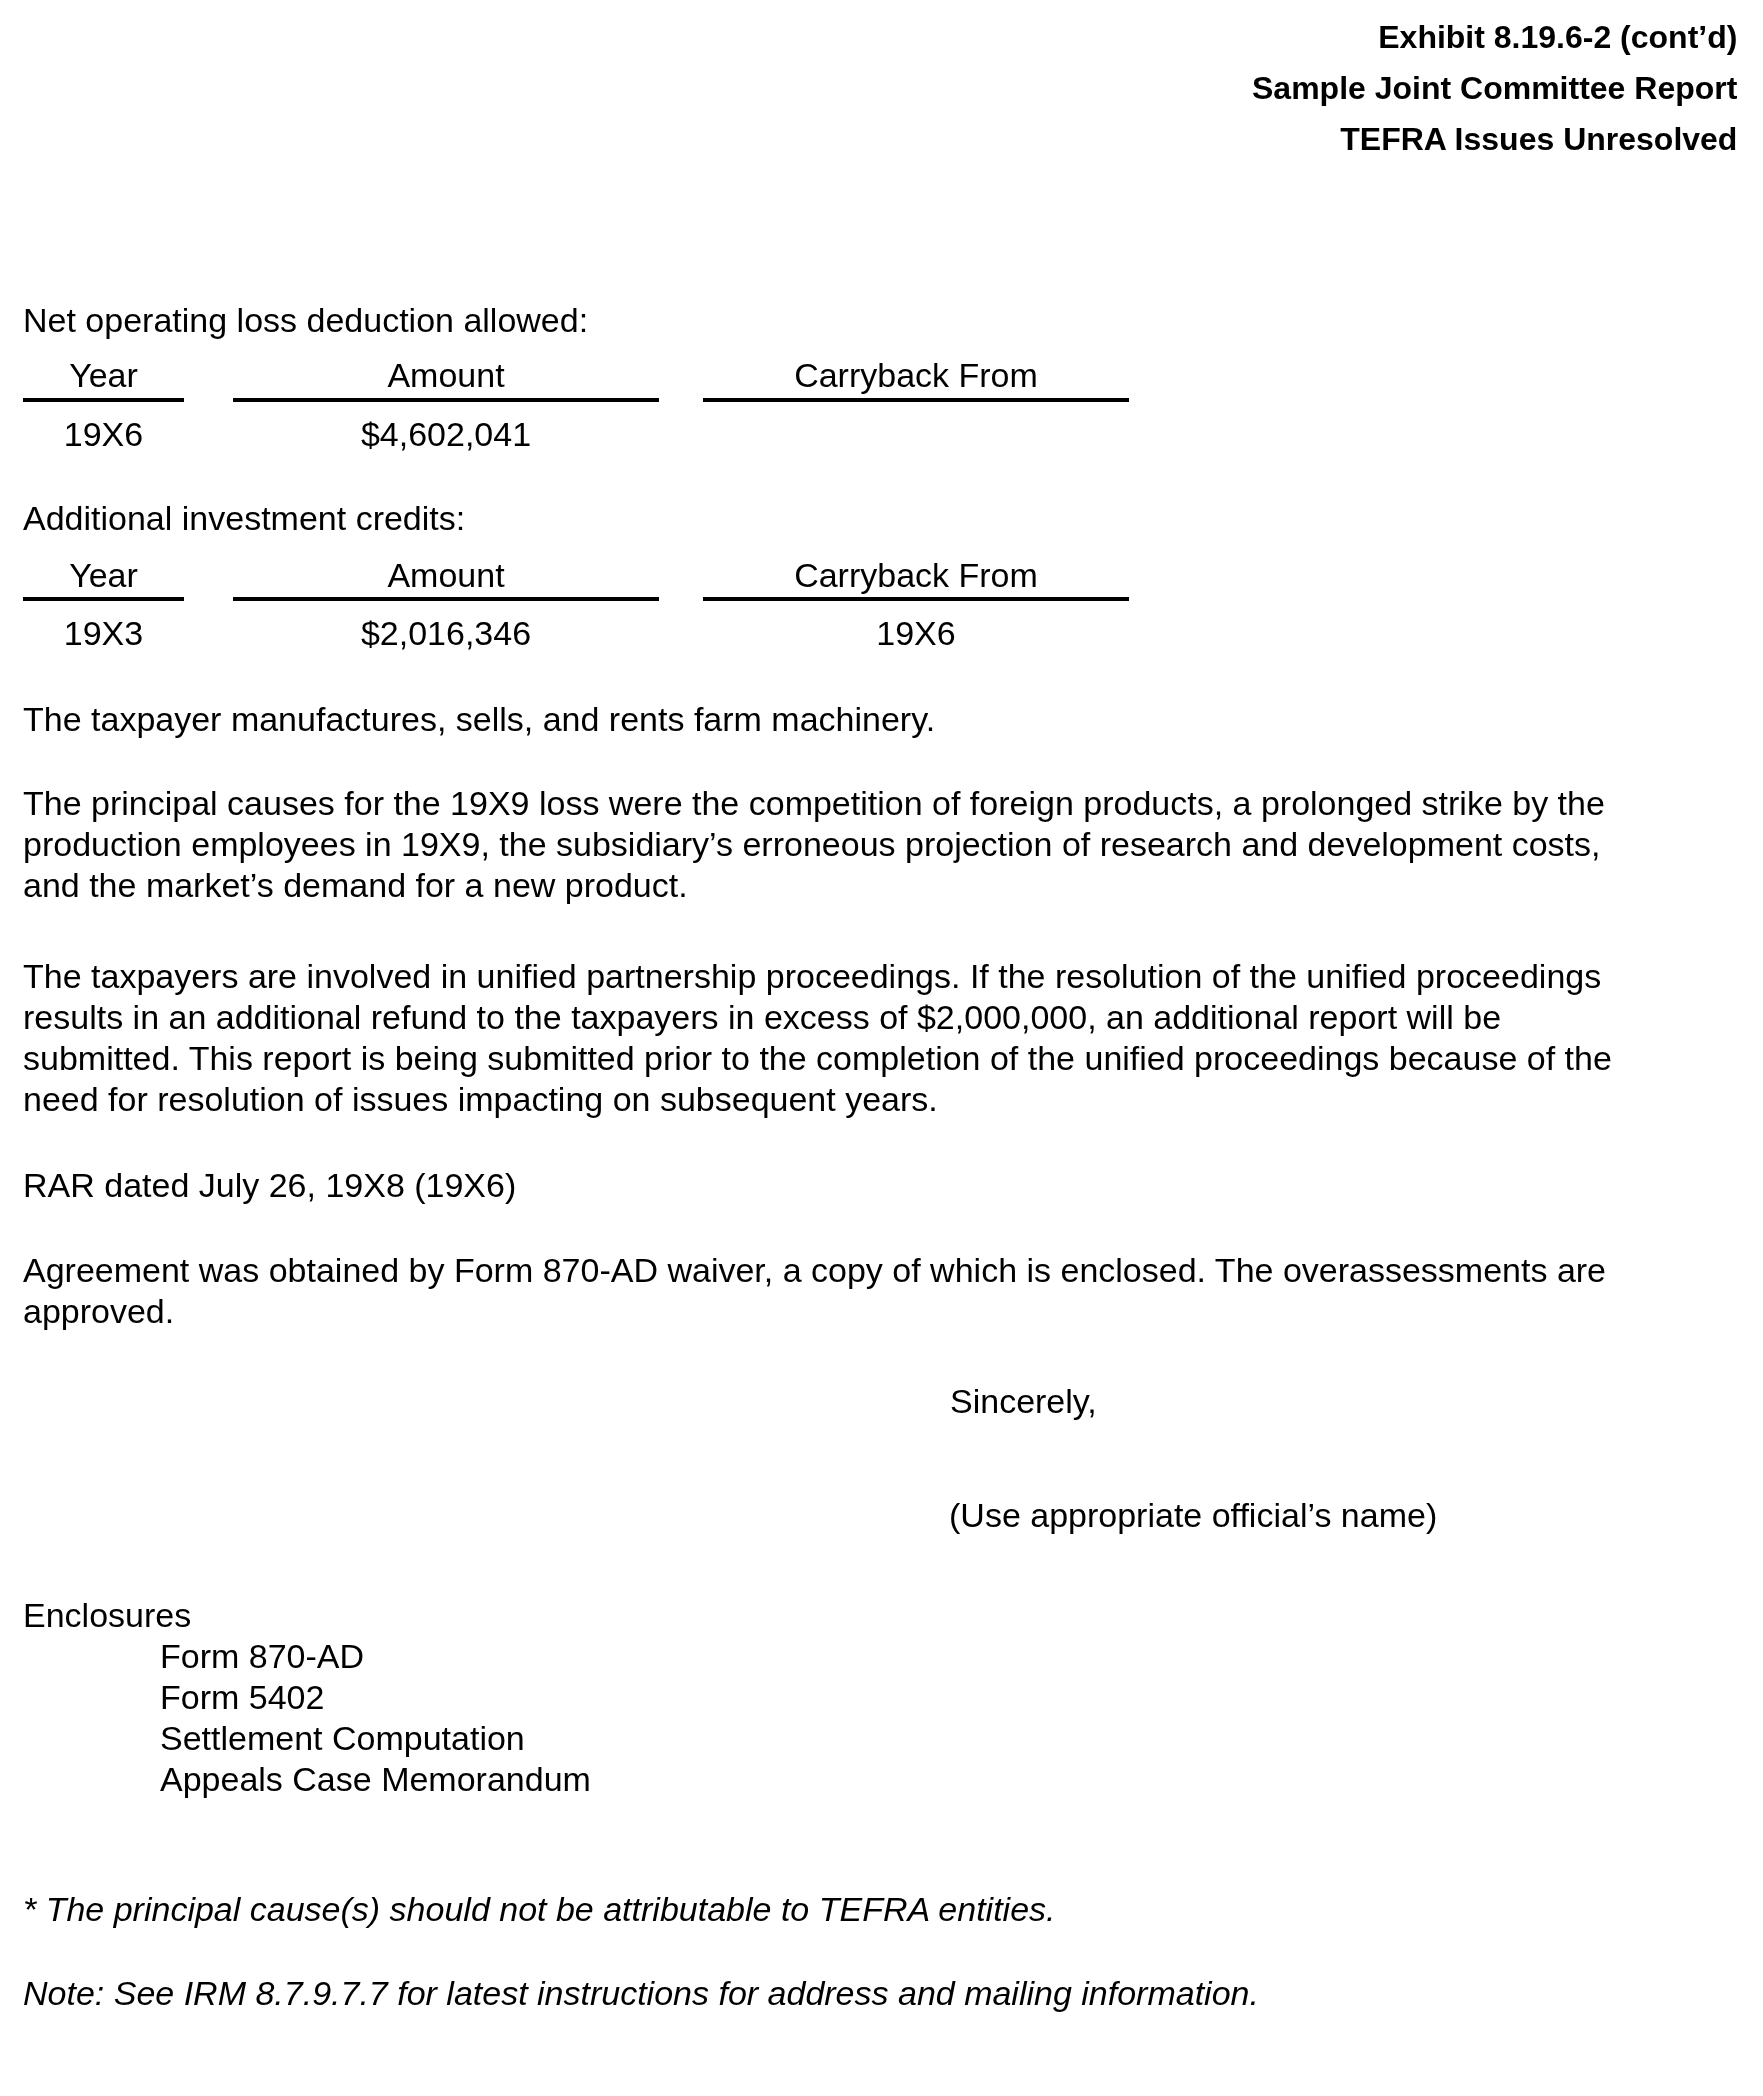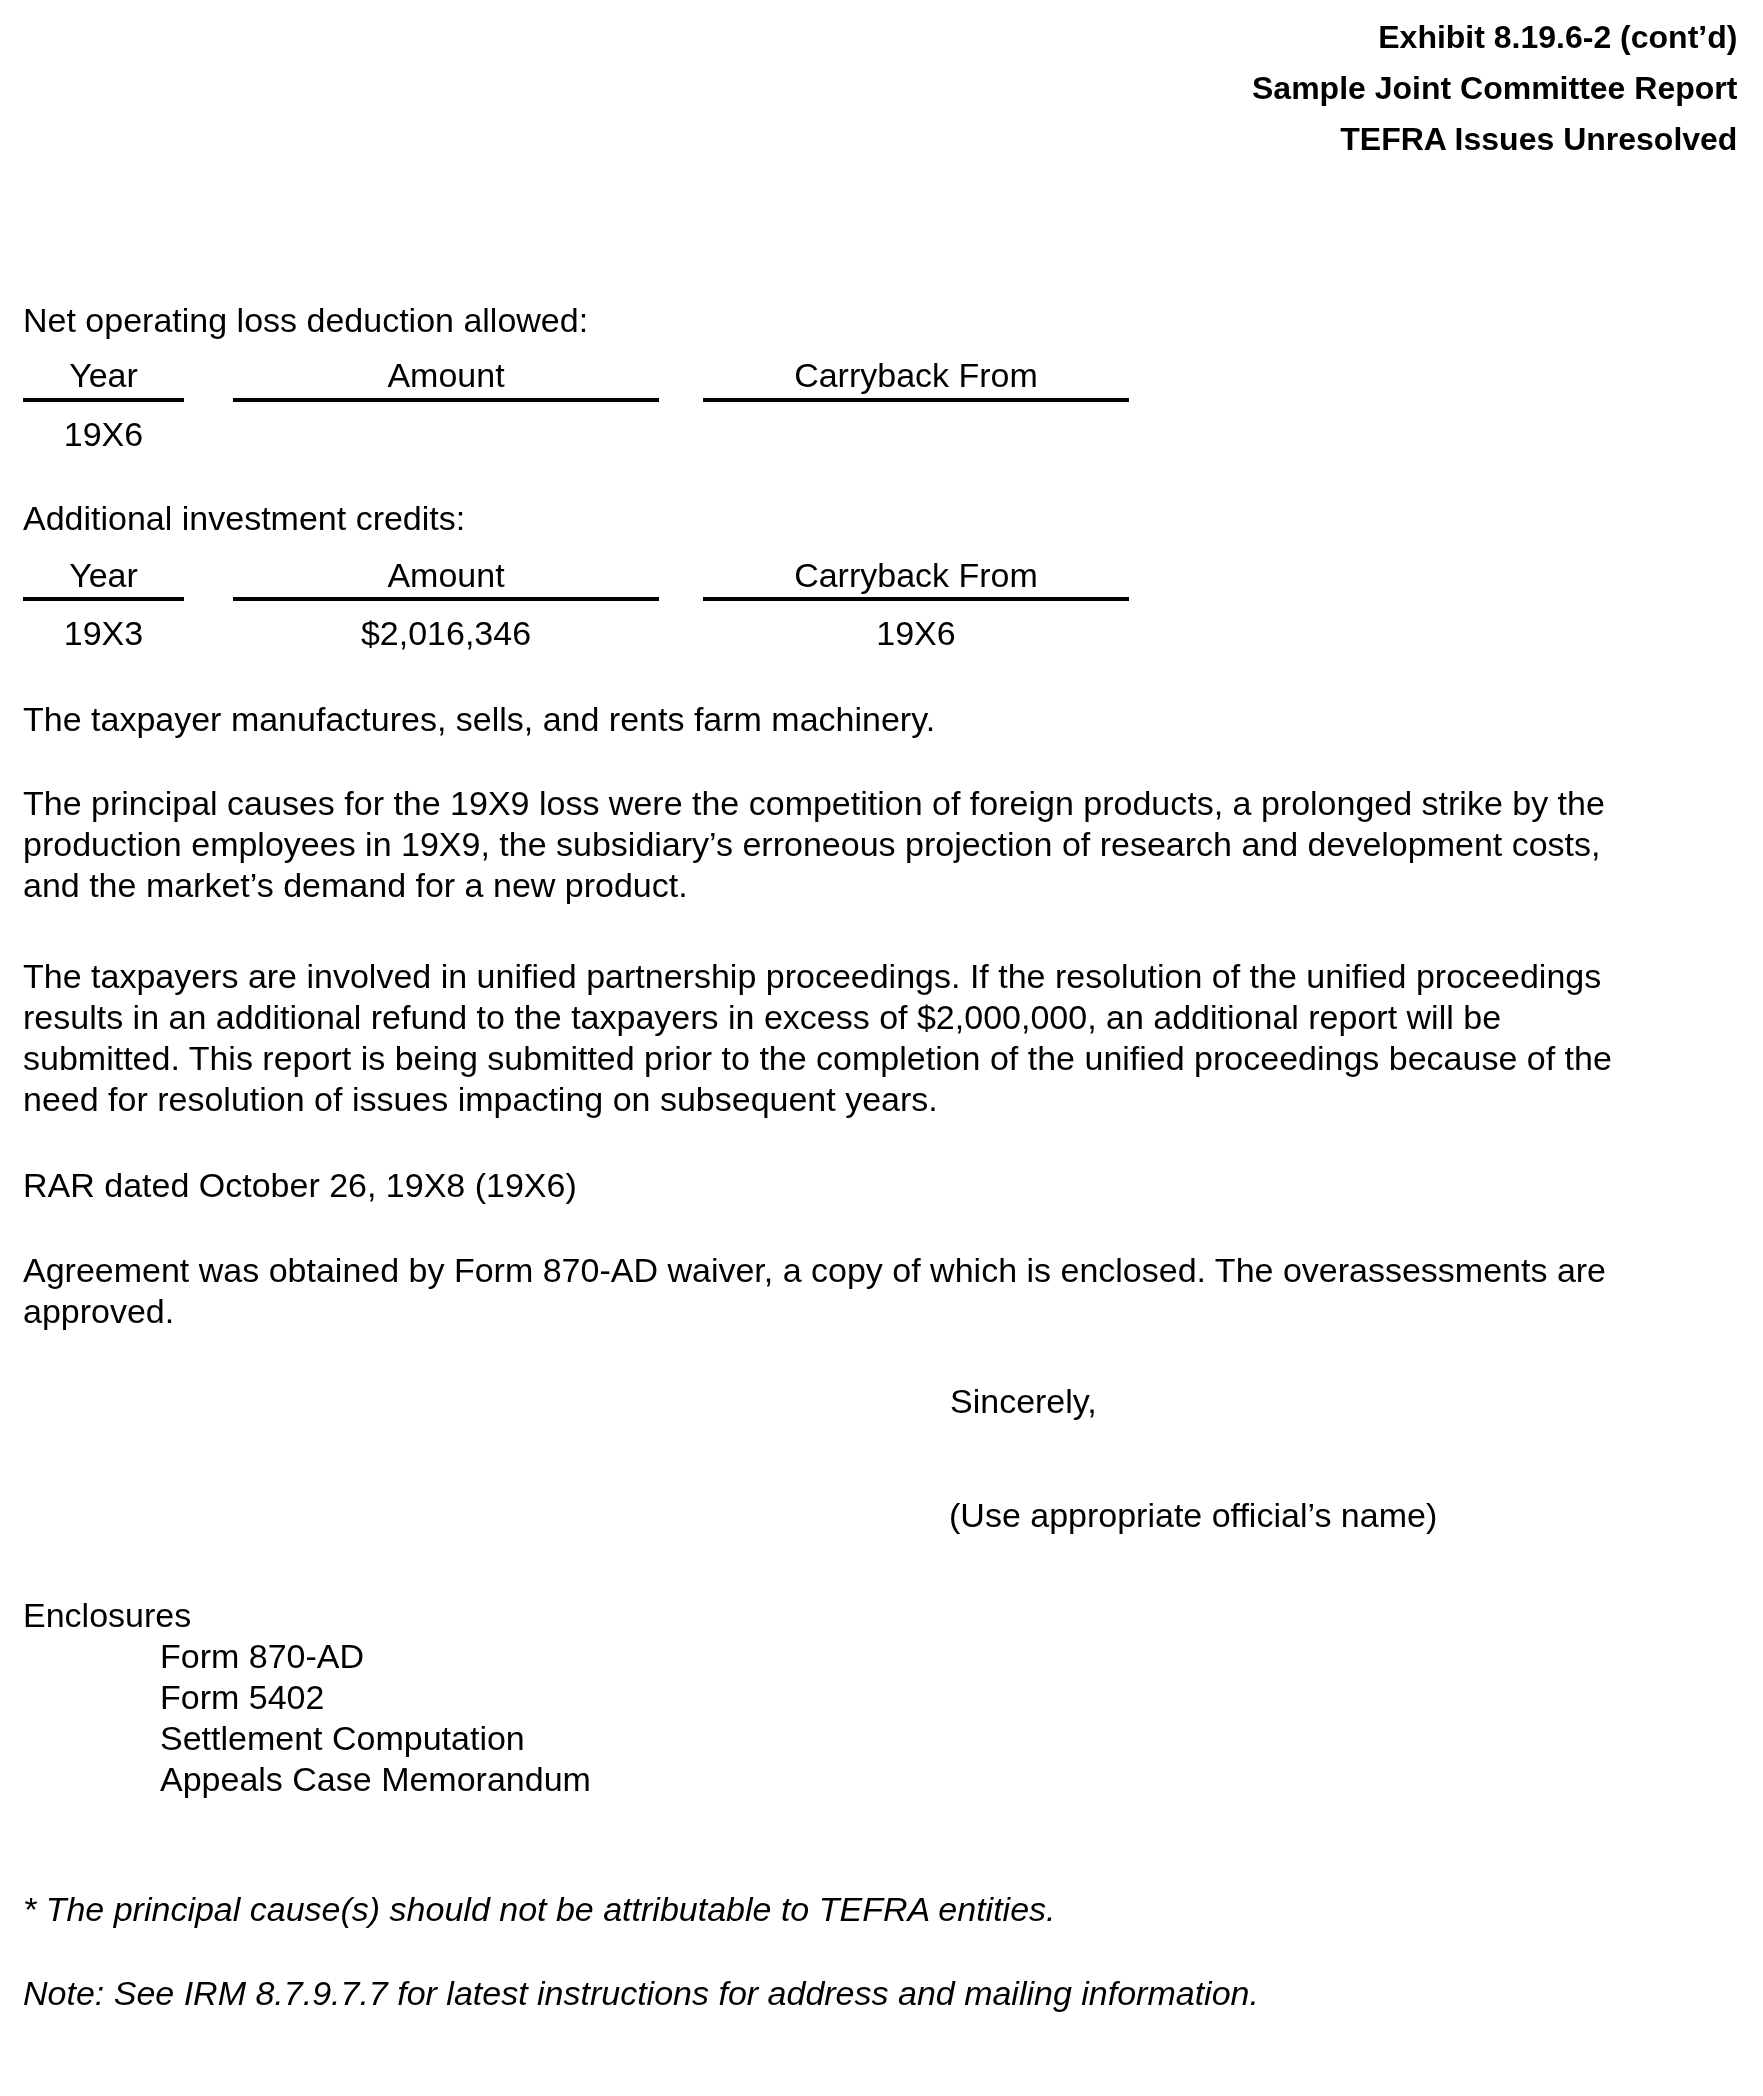--- a/index.html
+++ b/index.html
@@ -82,20 +82,21 @@
 <div class="mt-intro1">Net operating loss deduction allowed:</div>
 
 <div class="mt-table1">
   <div class="utable">
     <div class="col c1 hcell">Year</div>
     <div class="col c2 hcell">Amount</div>
     <div class="col c3 hcell">Carryback From</div>
   </div>
   <div class="urow">
     <div class="col c1">19X6</div>
+    <div class="col c2">$4,602,041</div>
   </div>
 </div>
 
 <div class="mt-intro2">Additional investment credits:</div>
 
 <div class="mt-table2">
   <div class="utable">
     <div class="col c1 hcell">Year</div>
     <div class="col c2 hcell">Amount</div>
     <div class="col c3 hcell">Carryback From</div>
@@ -111,21 +112,21 @@
 
 <div class="para mt-p2">The principal causes for the 19X9 loss were the competition of foreign products, a prolonged strike by the
 production employees in 19X9, the subsidiary’s erroneous projection of research and development costs,
 and the market’s demand for a new product.</div>
 
 <div class="para mt-p3">The taxpayers are involved in unified partnership proceedings. If the resolution of the unified proceedings
 results in an additional refund to the taxpayers in excess of $2,000,000, an additional report will be
 submitted. This report is being submitted prior to the completion of the unified proceedings because of the
 need for resolution of issues impacting on subsequent years.</div>
 
-<div class="mt-rar">RAR dated October 26, 19X8 (19X6)</div>
+<div class="mt-rar">RAR dated July 26, 19X8 (19X6)</div>
 
 <div class="para mt-agree">Agreement was obtained by Form 870-AD waiver, a copy of which is enclosed. The overassessments are
 approved.</div>
 
 <div class="signoff mt-sin">Sincerely,</div>
 
 <div class="signoff2 mt-use">(Use appropriate official’s name)</div>
 
 <div class="mt-enc">
   <div>Enclosures</div>

